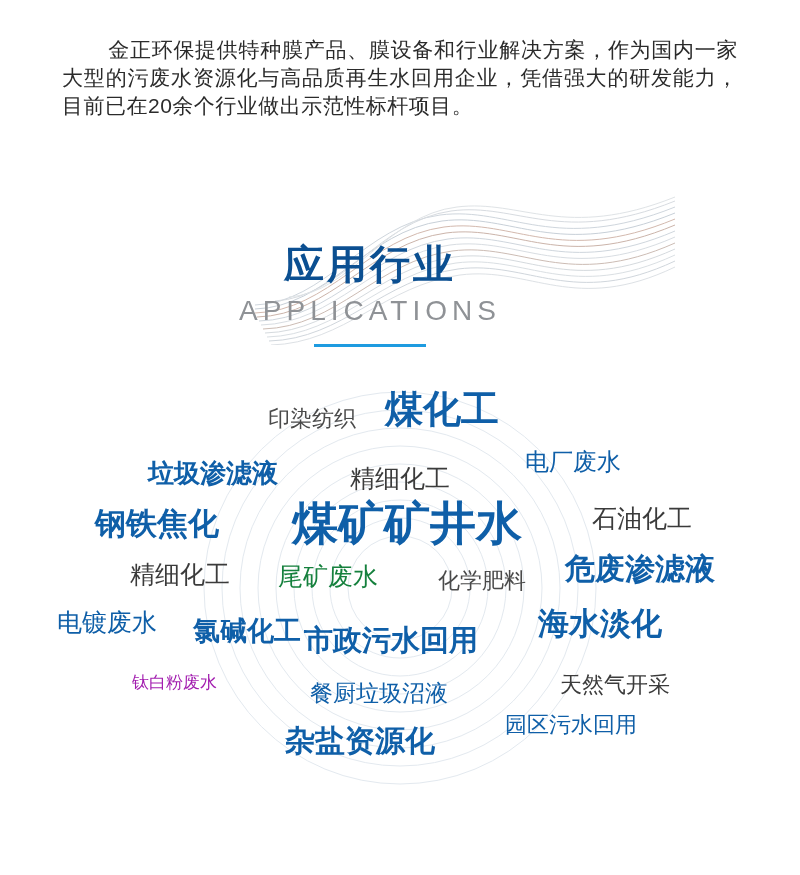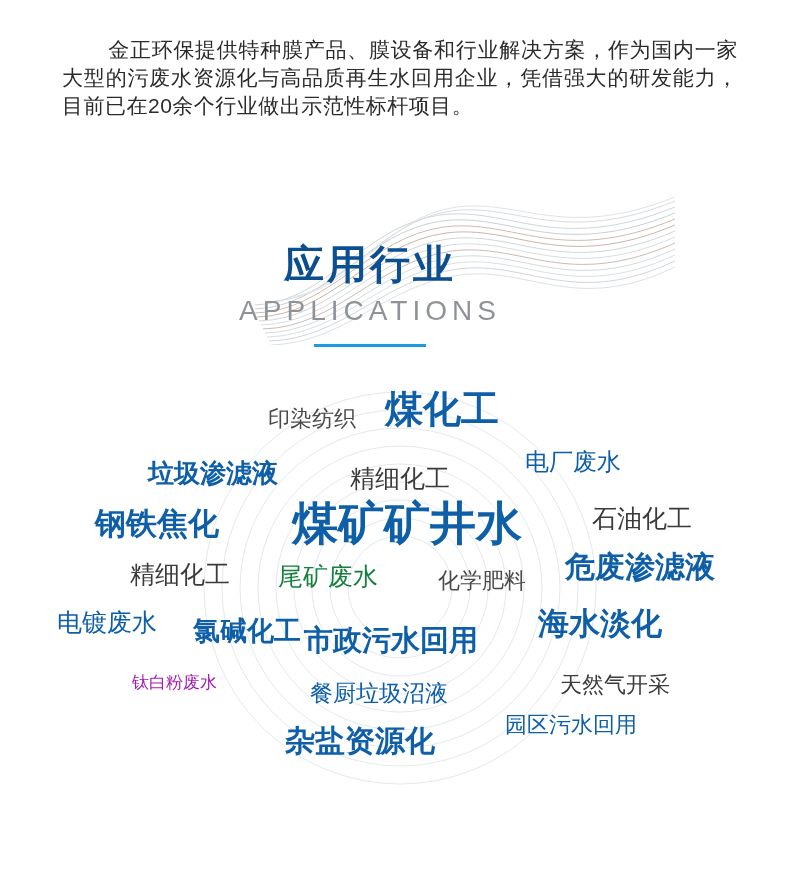--- a/index.html
+++ b/index.html
@@ -140,21 +140,21 @@
     <div class="tag" style="left: 385px; top: 12px; font-size: 38px; font-weight: bold; color: rgb(15, 95, 168);">煤化工</div>
     <div class="tag" style="left: 148px; top: 82px; font-size: 26px; font-weight: bold; color: rgb(15, 95, 168);">垃圾渗滤液</div>
     <div class="tag" style="left: 350px; top: 88px; font-size: 25px; font-weight: normal; color: rgb(59, 59, 59);">精细化工</div>
     <div class="tag" style="left: 525px; top: 72px; font-size: 24px; font-weight: normal; color: rgb(15, 95, 168);">电厂废水</div>
     <div class="tag" style="left: 95px; top: 130px; font-size: 31px; font-weight: bold; color: rgb(15, 95, 168);">钢铁焦化</div>
     <div class="tag" style="left: 292px; top: 122px; font-size: 46px; font-weight: bold; color: rgb(15, 95, 168);">煤矿矿井水</div>
     <div class="tag" style="left: 592px; top: 128px; font-size: 25px; font-weight: normal; color: rgb(59, 59, 59);">石油化工</div>
     <div class="tag" style="left: 130px; top: 184px; font-size: 25px; font-weight: normal; color: rgb(59, 59, 59);">精细化工</div>
     <div class="tag" style="left: 278px; top: 186px; font-size: 25px; font-weight: normal; color: #15803d; text-align: right;">尾矿废水</div>
     <div class="tag" style="left: 418px; top: 192px; font-size: 22px; font-weight: normal; color: rgb(74, 74, 74); margin-left: 20px;">化学肥料</div>
-    <div class="tag" style="left: 565px; top: 176px; font-size: 30px; font-weight: bold; color: rgb(15, 95, 168); font-family: Liberation Mono, monospace;">危废渗滤液</div>
+    <div class="tag" style="left: 565px; top: 176px; font-size: 30px; font-weight: bold; color: rgb(15, 95, 168);">危废渗滤液</div>
     <div class="tag" style="left: 57px; top: 232px; font-size: 25px; font-weight: normal; color: rgb(15, 95, 168);">电镀废水</div>
     <div class="tag" style="left: 193px; top: 240px; font-size: 27px; font-weight: bold; color: rgb(15, 95, 168);">氯碱化工</div>
     <div class="tag" style="left: 538px; top: 230px; font-size: 31px; font-weight: bold; color: rgb(15, 95, 168);">海水淡化</div>
     <div class="tag" style="left: 304px; top: 248px; font-size: 29px; font-weight: bold; color: rgb(15, 95, 168);">市政污水回用</div>
     <div class="tag" style="left: 132px; top: 296px; font-size: 17px; font-weight: normal; color: #a21caf;">钛白粉废水</div>
     <div class="tag" style="left: 310px; top: 304px; font-size: 23px; font-weight: normal; color: rgb(15, 95, 168);">餐厨垃圾沼液</div>
     <div class="tag" style="left: 560px; top: 296px; font-size: 22px; font-weight: normal; color: rgb(59, 59, 59);">天然气开采</div>
     <div class="tag" style="left: 505px; top: 336px; font-size: 22px; font-weight: normal; color: rgb(15, 95, 168);">园区污水回用</div>
     <div class="tag" style="left: 273px; top: 348px; font-size: 30px; font-weight: bold; color: rgb(15, 95, 168); margin-left: 12px;">杂盐资源化</div>
   </div>

